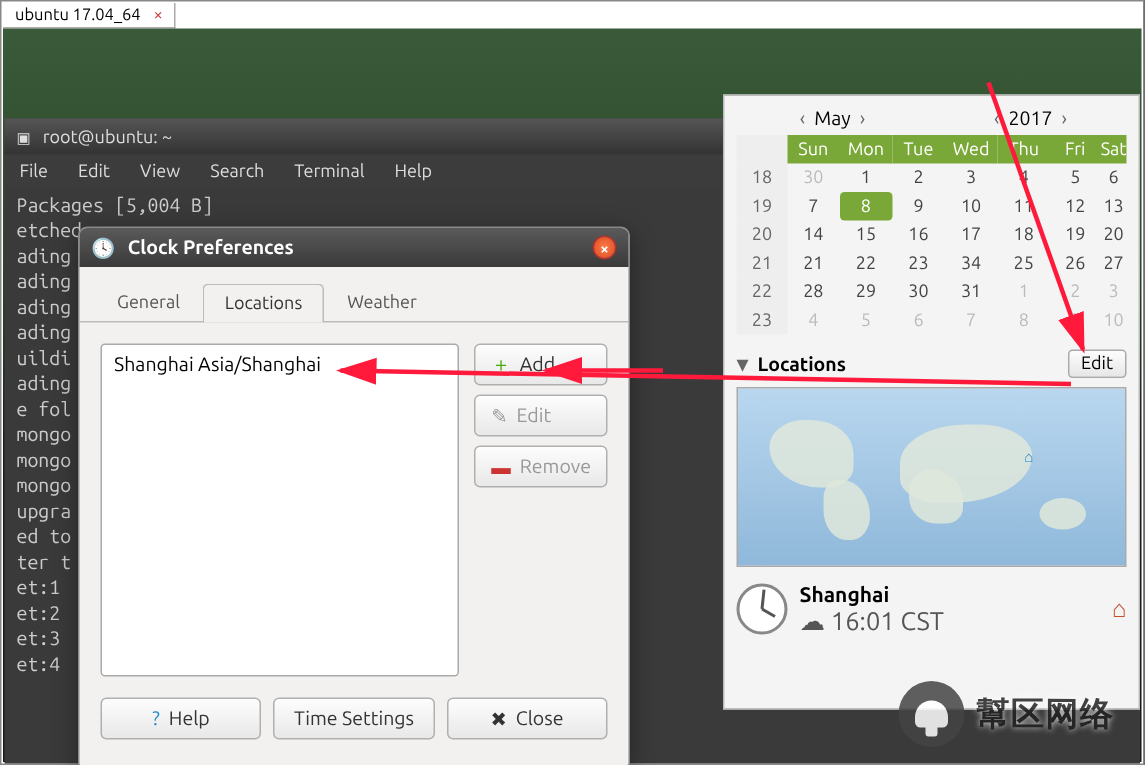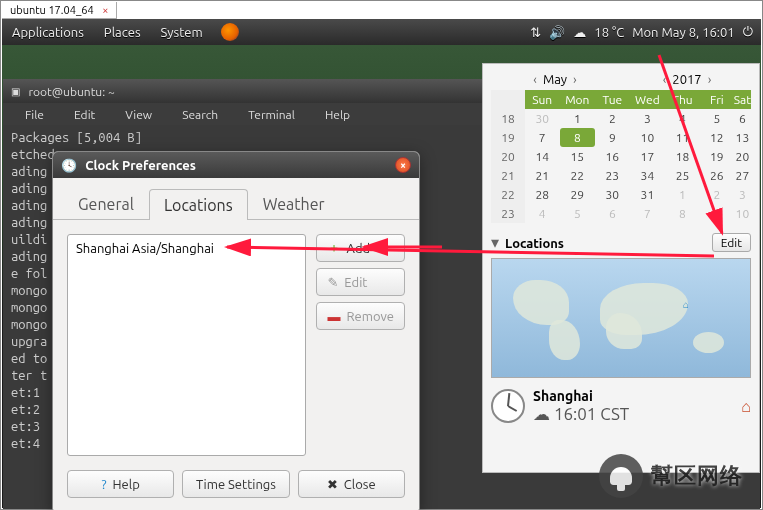--- a/index.html
+++ b/index.html
@@ -14,28 +14,28 @@
 .topbar { height: 26px; background: linear-gradient(#4a4a4a, #2a2a2a); display: flex; align-items: center; color: #eee; font-size: 13px; text-shadow: 0 1px 0 #000; }
 .topbar .menu-item { padding: 0 10px; cursor: pointer; }
 .topbar .ff { width: 18px; height: 18px; background: radial-gradient(circle at 40% 40%, #ff9500, #e66000 60%, #331e54 100%); border-radius: 50%; margin-left: 8px; }
 .topbar .spacer { flex: 1; }
 .topbar .status { display: flex; align-items: center; gap: 8px; padding-right: 8px; }
 .topbar .ico { font-size: 13px; }
 
 .terminal-win { position: absolute; top: 60px; left: 1px; right: 1px; height: 430px; background: #3a3a3a; }
 .term-title { height: 24px; background: linear-gradient(#555,#333); display:flex; align-items:center; padding: 0 8px; color:#ddd; font-size:12px; }
 .term-title .tico { margin-right: 8px; font-size: 10px; }
-.term-menu { height: 22px; background: #3c3c3c; display:flex; align-items:center; padding: 0 22px; color:#ddd; font-size:12px; gap: 30px; }
+.term-menu { height: 22px; background: #3c3c3c; display:flex; align-items:center; padding: 0 10px; color:#ddd; font-size:12px; gap: 20px; }
 .term-body { padding: 4px 8px; font-family: "Ubuntu Mono", monospace; font-size: 13px; color: #ccc; line-height: 17px; white-space: pre; overflow: hidden; }
 
 .prefs { position: absolute; top: 132px; left: 50px; width: 368px; height: 360px; background: #f2f1f0; border: 1px solid #888; border-radius: 6px 6px 2px 2px; box-shadow: 0 4px 16px rgba(0,0,0,.4); }
 .prefs-title { height: 26px; background: linear-gradient(#5a5a5a,#3a3a3a); border-radius: 5px 5px 0 0; display:flex; align-items:center; color:#fff; font-size: 13px; font-weight: bold; padding: 0 8px; }
 .prefs-title .close { margin-left:auto; width:16px; height:16px; border-radius:50%; background: radial-gradient(#ff7b4a,#d84a1f); border:1px solid #a33; display:flex; align-items:center; justify-content:center; font-size:10px; color:#fff; cursor:pointer; }
 .tabs { display:flex; border-bottom: 1px solid #bbb; padding: 10px 10px 0; }
-.tab { padding: 6px 14px; font-size: 16px; color:#555; border:1px solid transparent; border-bottom:none; border-radius: 4px 4px 0 0; cursor:pointer; }
+.tab { padding: 6px 14px; font-size: 12px; color:#555; border:1px solid transparent; border-bottom:none; border-radius: 4px 4px 0 0; cursor:pointer; }
 .tab.active { background:#f2f1f0; border-color:#bbb; color:#333; position:relative; top:1px; }
 .prefs-body { padding: 14px; display:flex; gap: 10px; height: 250px; }
 .loc-list { flex:1; background:#fff; border:1px solid #aaa; border-radius:3px; padding:4px; font-size:13px; }
 .loc-item { padding: 2px 4px; }
 .btn-col { display:flex; flex-direction:column; gap:6px; }
 .btn { height: 28px; padding: 0 10px; background: linear-gradient(#fdfdfd,#e8e8e8); border:1px solid #b0b0b0; border-radius:4px; font-size:13px; color:#333; display:flex; align-items:center; gap:6px; cursor:pointer; min-width: 88px; }
 .btn.dis { color:#999; }
 .prefs-footer { display:flex; gap:8px; padding: 0 14px 14px; }
 .prefs-footer .btn { flex:1; justify-content:center; }
 
@@ -72,35 +72,20 @@
 </head>
 <body>
 
 <div class="outer-border">
   <div class="browser-tab">
     <span>ubuntu 17.04_64</span>
     <span class="x">×</span>
   </div>
 
   <div class="desktop">
-    <div class="topbar">
-      <span class="menu-item">Applications</span>
-      <span class="menu-item">Places</span>
-      <span class="menu-item">System</span>
-      <span class="ff"></span>
-      <span class="spacer"></span>
-      <div class="status">
-        <span class="ico">⇅</span>
-        <span class="ico">🔊</span>
-        <span class="ico">☁</span>
-        <span>18 °C</span>
-        <span>Mon May  8, 16:01</span>
-        <span class="ico">⏻</span>
-      </div>
-    </div>
 
     <div class="terminal-win">
       <div class="term-title">
         <span class="tico">▣</span>
         <span>root@ubuntu: ~</span>
       </div>
       <div class="term-menu">
         <span>File</span>
         <span>Edit</span>
         <span>View</span>

